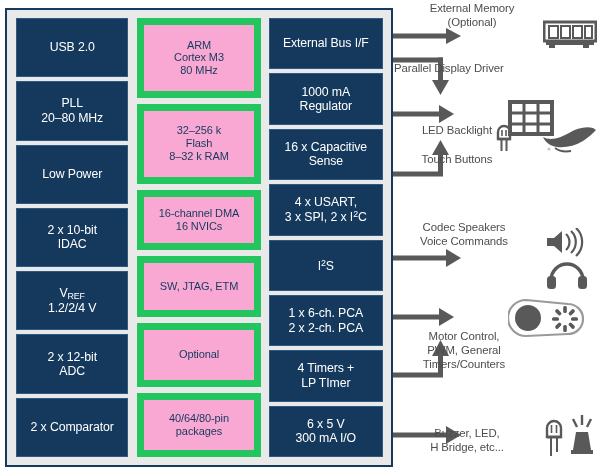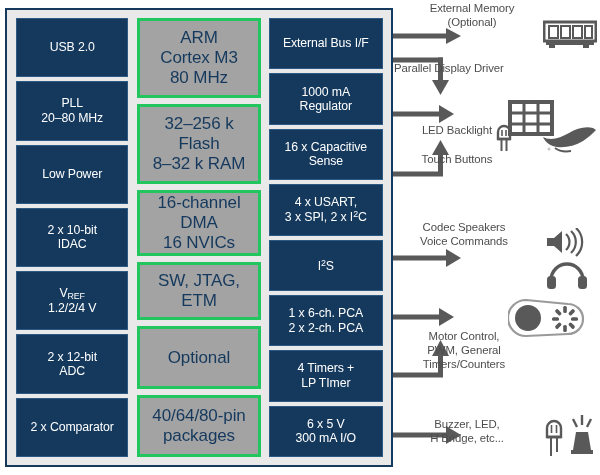--- a/index.html
+++ b/index.html
@@ -39,24 +39,24 @@
     white-space:pre-line;
     letter-spacing:-0.1px;
   }
   .blk-dark{
     background:#15395d;
     color:#ffffff;
     border:1px solid #2c5a84;
     font-size:12.3px;
   }
   .blk-light{
-    background:#a3a3a3;
+    background:#f9a8d4;
     color:#15395d;
-    border:3px solid #22c55e;
-    font-size:17px;
+    border:7px solid #22c55e;
+    font-size:11px;
   }
   sub{font-size:0.72em;vertical-align:-0.22em;}
   sup{font-size:0.72em;vertical-align:0.42em;}
 
   
   .callouts{
     position:absolute;
     left:393px;top:0;width:207px;height:475px;
   }
   .cl-label{
@@ -169,21 +169,21 @@
 
     <div class="cl-label" style="left:8px;top:153px;width:112px;">Touch Buttons</div>
 
     <div class="cl-label" style="left:6px;top:221px;width:130px;">Codec Speakers
 Voice Commands</div>
 
     <div class="cl-label" style="left:4px;top:330px;width:134px;">Motor Control,
 PWM, General
 Timers/Counters</div>
 
-    <div class="cl-label" style="left:14px;top:418px;width:120px;">Buzzer, LED,
+    <div class="cl-label" style="left:14px;top:427px;width:120px;">Buzzer, LED,
 H Bridge, etc...</div>
 
     <svg class="icon-svg" style="left:150px;top:20px;" width="54" height="30" viewBox="0 0 54 30">
       <rect x="1" y="2" width="52" height="19" fill="none" stroke="#595959" stroke-width="3"></rect>
       <rect x="6" y="6" width="9" height="12" fill="#ffffff" stroke="#595959" stroke-width="2"></rect>
       <rect x="18" y="6" width="9" height="12" fill="#ffffff" stroke="#595959" stroke-width="2"></rect>
       <rect x="30" y="6" width="9" height="12" fill="#ffffff" stroke="#595959" stroke-width="2"></rect>
       <rect x="42" y="6" width="7" height="12" fill="#ffffff" stroke="#595959" stroke-width="2"></rect>
       <rect x="3" y="22" width="48" height="3" fill="#595959"></rect>
       <rect x="6" y="25" width="6" height="3" fill="#595959"></rect>

